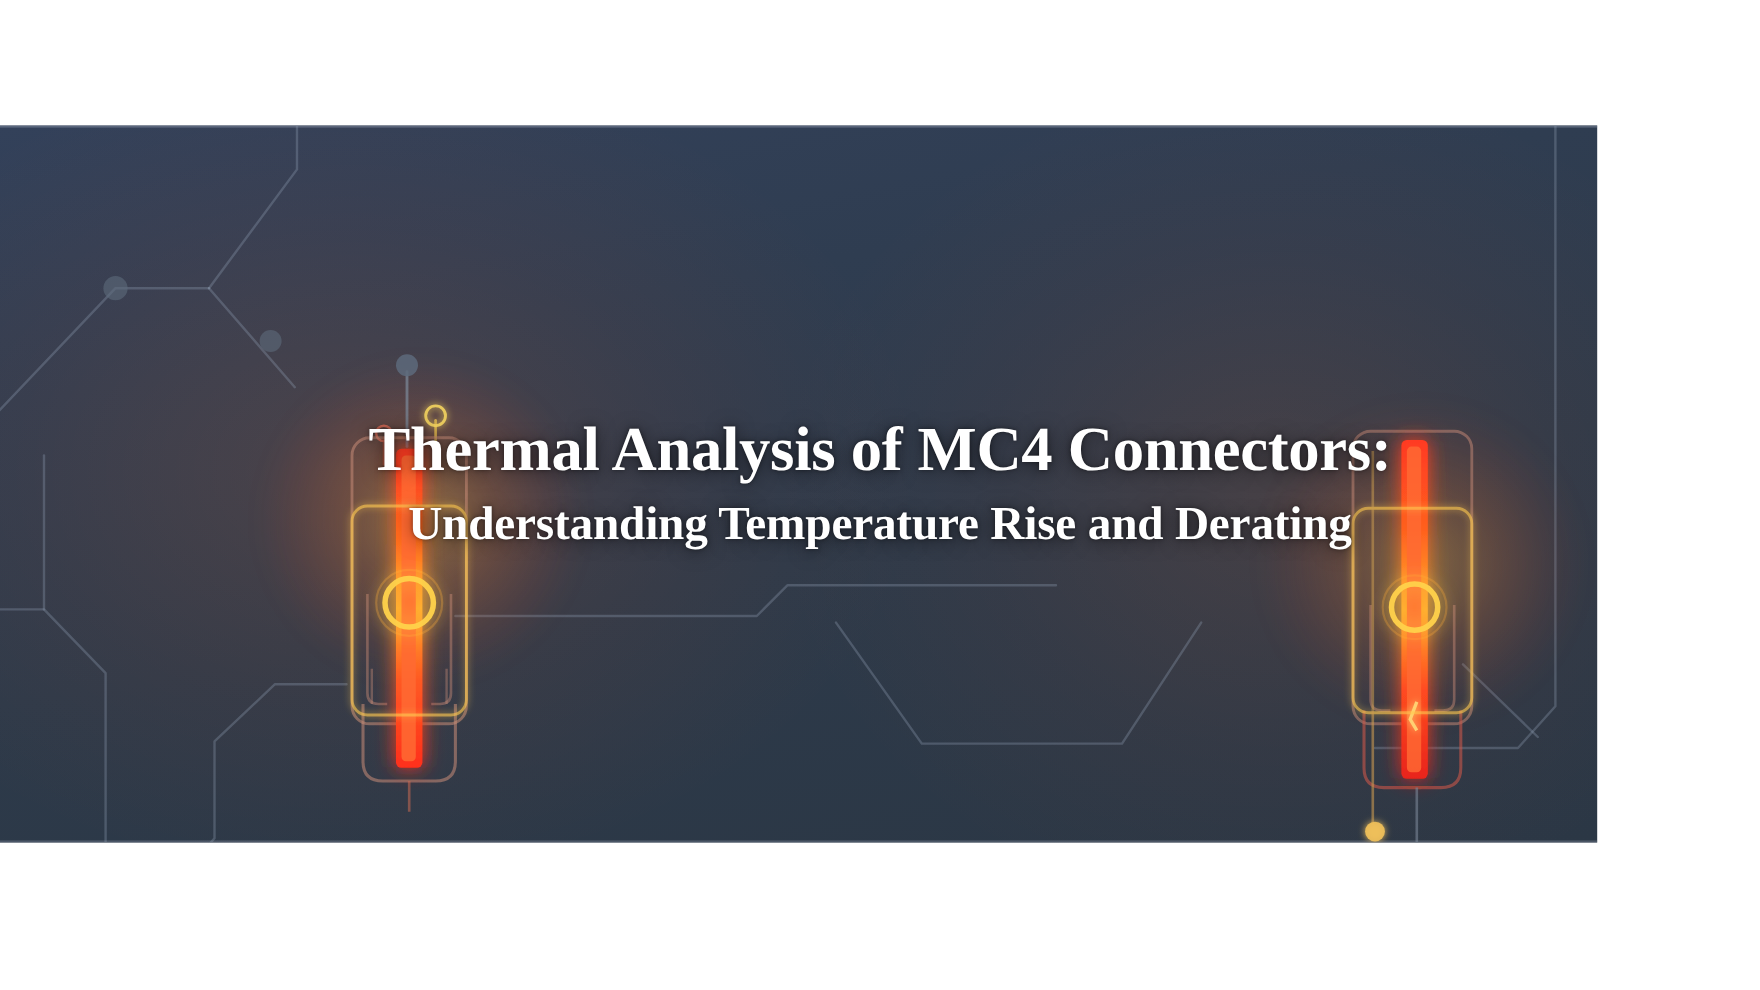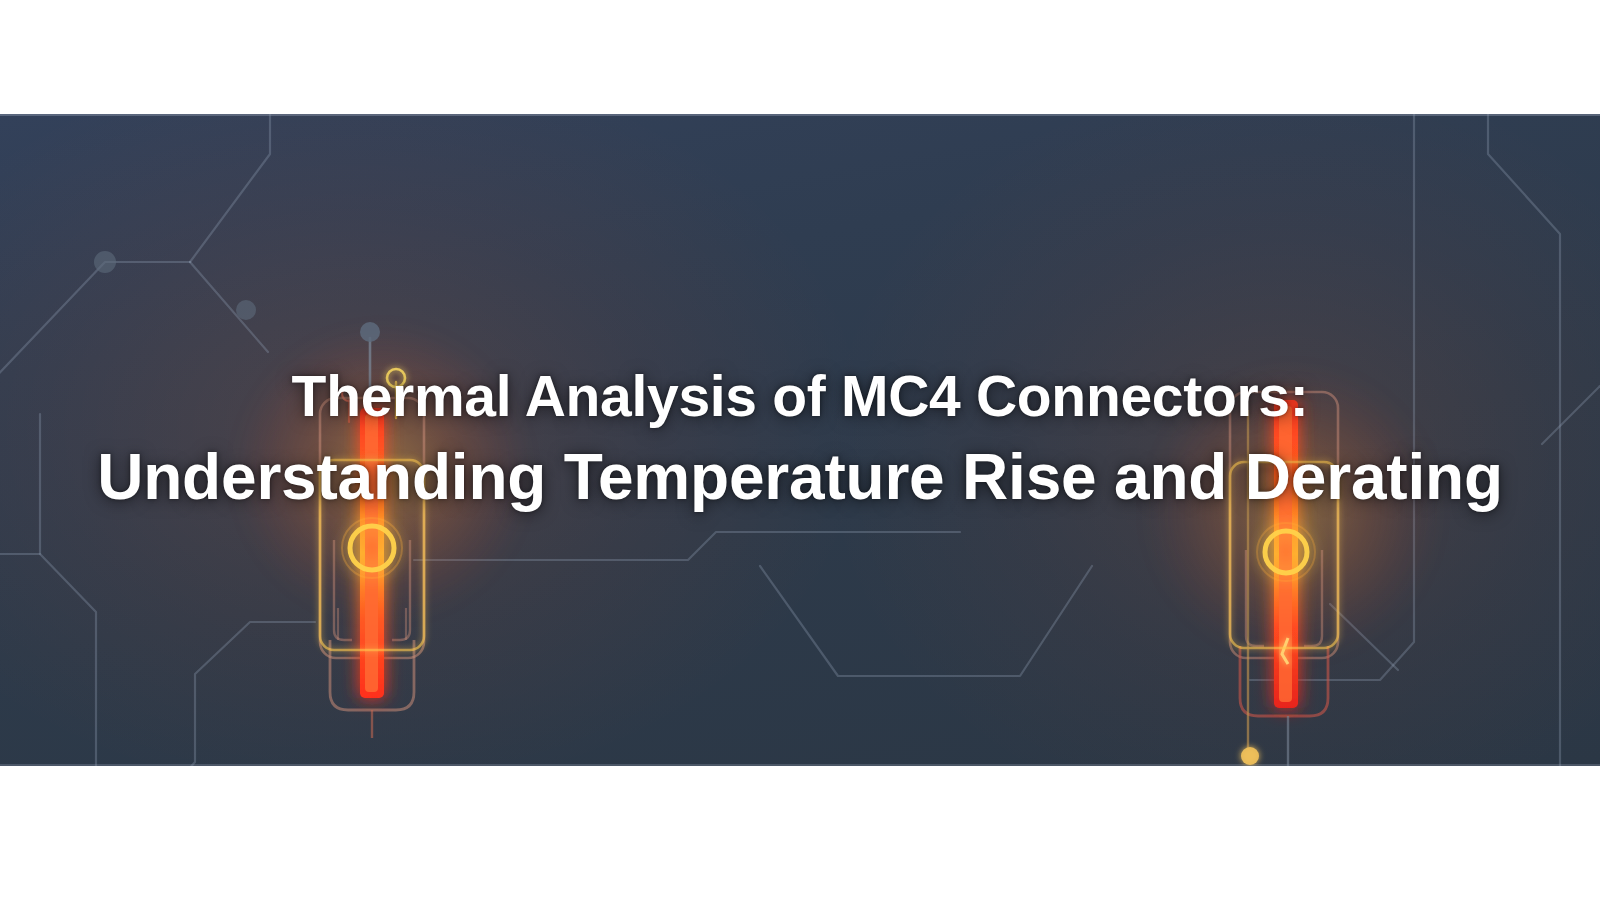--- a/index.html
+++ b/index.html
@@ -18,27 +18,28 @@
     width: 1600px;
     height: 900px;
     background: #ffffff;
   }
 
   
   .banner {
     position: absolute;
     left: 0;
     top: 114px;
-    width: 1600px;
+    width: 1452px;
     height: 652px;
     overflow: hidden;
     background:
       radial-gradient(ellipse 720px 520px at 22% 48%, rgba(255,110,40,0.14) 0%, rgba(255,90,30,0.05) 42%, rgba(0,0,0,0) 72%),
       radial-gradient(ellipse 620px 520px at 80% 52%, rgba(255,110,40,0.12) 0%, rgba(255,90,30,0.04) 44%, rgba(0,0,0,0) 74%),
       linear-gradient(170deg, #33415a 0%, #2f3d51 28%, #2d3a4a 58%, #2b3745 100%);
+    font-family: Liberation Serif, serif;
   }
 
   .banner-top-edge {
     position: absolute;
     left: 0; top: 0;
     width: 1600px; height: 2px;
     background: rgba(150,160,180,0.40);
   }
   .banner-bottom-edge {
     position: absolute;
@@ -73,21 +74,21 @@
     font-size: 57px;
     font-weight: 700;
     letter-spacing: -0.3px;
     line-height: 1.12;
     text-shadow: 0 2px 16px rgba(0,0,0,0.55), 0 0px 4px rgba(0,0,0,0.45);
     white-space: nowrap;
     margin: 0;
   }
   .title-line2 {
     color: #ffffff;
-    font-size: 64px;
+    font-size: 43px;
     font-weight: 700;
     letter-spacing: -0.2px;
     line-height: 1.2;
     text-shadow: 0 2px 16px rgba(0,0,0,0.55), 0 0px 4px rgba(0,0,0,0.45);
     white-space: nowrap;
     margin: 10px 0 0 0;
   }
 
   
   .connector {

